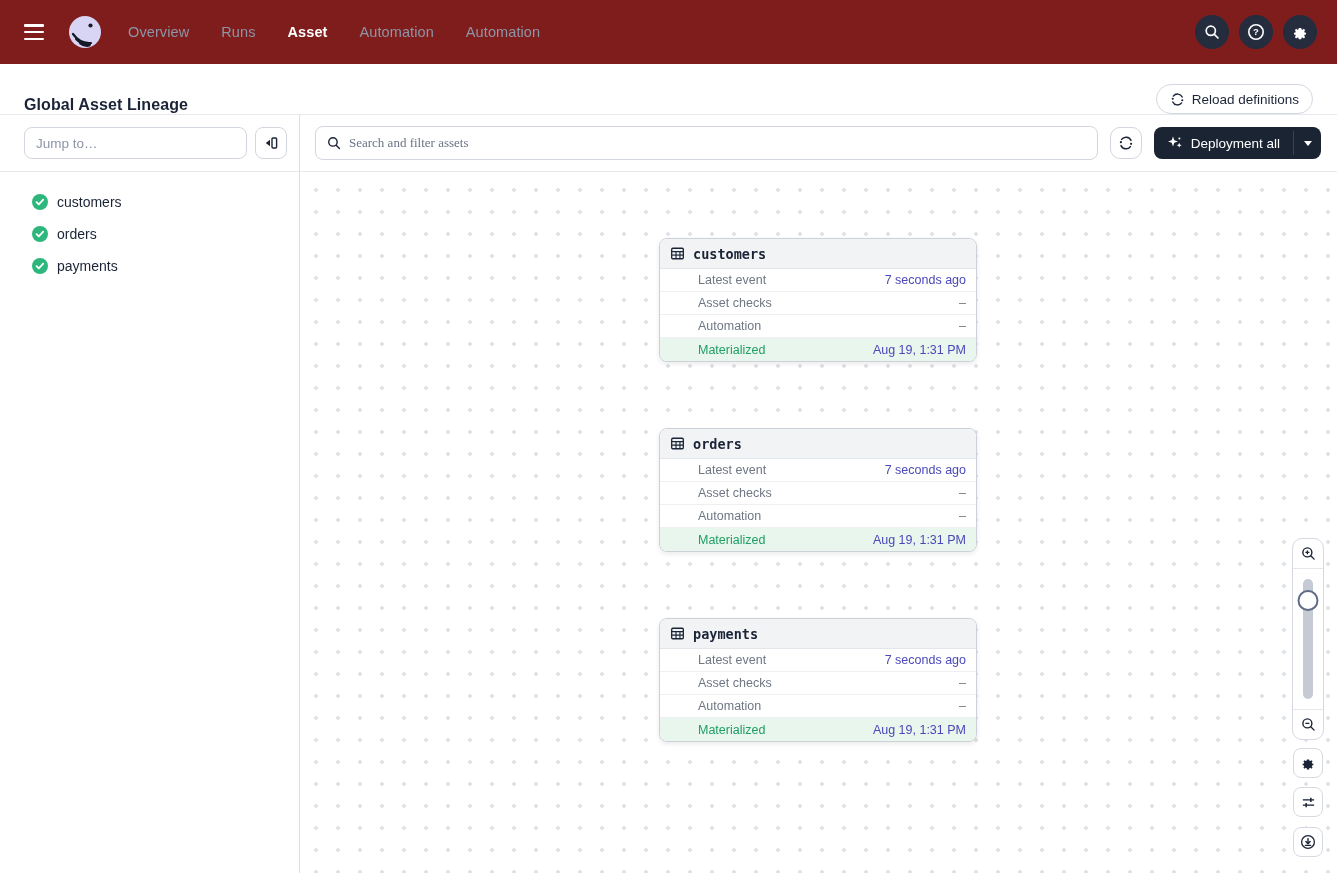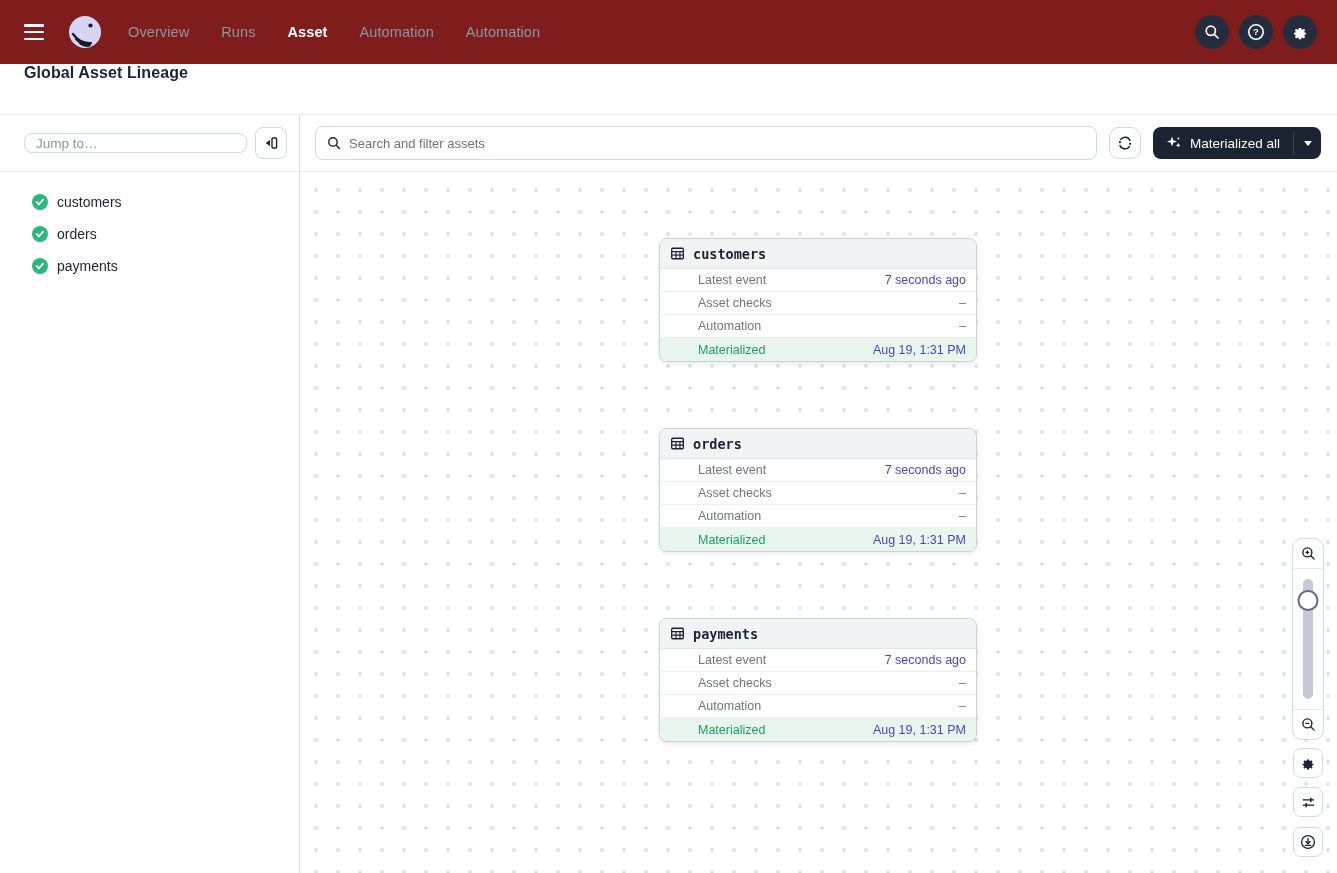--- a/index.html
+++ b/index.html
@@ -10,39 +10,39 @@
   .hamburger { width:20px; height:16px; display:flex; flex-direction:column; justify-content:space-between; cursor:pointer; margin:0 12px 0 8px; }
   .hamburger span { display:block; height:2.5px; background:#fff; border-radius:1px; }
   .logo { width:34px; height:34px; margin:0 26px 0 12px; cursor:pointer; }
   .nav-items { display:flex; gap:32px; list-style:none; }
   .nav-items li { font-size:14.5px; color:#8d95a6; font-weight:500; cursor:pointer; letter-spacing:.1px; }
   .nav-items li.active { color:#ffffff; font-weight:700; }
   .nav-actions { margin-left:auto; display:flex; gap:10px; }
   .nav-circle { width:34px; height:34px; border-radius:50%; background:#242c3e; color:#fff; display:flex; align-items:center; justify-content:center; cursor:pointer; }
 
   
-  .pageheader { height:51px; background:#fff; border-bottom:1px solid #e7e9ee; display:flex; align-items:flex-start; padding:0 24px 0 24px; }
+  .pageheader { height:51px; background:#fff; border-bottom:1px solid #e7e9ee; display:flex; align-items:flex-end; padding:0 24px 0 24px; }
   .page-title { font-size:16px; font-weight:700; color:#1a2436; letter-spacing:.1px; }
   .reload-btn { margin-left:auto; display:flex; align-items:center; gap:7px; height:30px; padding:0 13px; border:1px solid #d3d7df; border-radius:16px; background:#fff; color:#1a2436; font-size:13.5px; font-weight:500; cursor:pointer; }
 
   
   .content { display:flex; height:758px; }
   .sidebar { width:300px; min-width:300px; background:#fff; border-right:1px solid #dadde3; display:flex; flex-direction:column; }
   .sidebar-top { height:57px; border-bottom:1px solid #e7e9ee; display:flex; align-items:center; gap:8px; padding:0 12px 0 24px; }
-  .jump-input { flex:1; height:20px; border:1px solid #d2d6de; border-radius:8px; padding:0 11px; font-size:13.5px; color:#1a2436; outline:none; font-family:"Liberation Sans",sans-serif; }
+  .jump-input { flex:1; height:32px; border:1px solid #d2d6de; border-radius:8px; padding:0 11px; font-size:13.5px; color:#1a2436; outline:none; font-family:"Liberation Sans",sans-serif; }
   .jump-input::placeholder { color:#8d95a6; }
   .collapse-btn { width:32px; height:32px; border:1px solid #d2d6de; border-radius:8px; background:#fff; display:flex; align-items:center; justify-content:center; cursor:pointer; color:#1a2436; }
   .asset-list { padding-top:14px; }
   .asset-item { height:32px; display:flex; align-items:center; gap:9px; padding:0 24px 0 32px; font-size:14px; color:#1a2436; cursor:pointer; }
 
   
   .canvas { flex:1; position:relative; background:#fff; }
   .toolbar { height:57px; border-bottom:1px solid #e7e9ee; background:#fff; display:flex; align-items:center; padding:0 16px 0 15px; gap:12px; }
   .search-box { flex:1; height:34px; border:1px solid #d2d6de; border-radius:8px; display:flex; align-items:center; gap:8px; padding:0 11px; background:#fff; }
-  .search-box input { flex:1; border:none; outline:none; font-family:Liberation Sans, sans-serif; font-size:13px; color:#3b82f6; background:transparent; }
+  .search-box input { flex:1; border:none; outline:none; font-family:Liberation Serif, serif; font-size:13px; color:#3b82f6; background:transparent; }
   .search-box input::placeholder { color:#6b7486; }
   .refresh-btn { width:32px; height:32px; border:1px solid #d2d6de; border-radius:10px; background:#fff; display:flex; align-items:center; justify-content:center; cursor:pointer; color:#1a2436; }
   .mat-group { display:flex; align-items:stretch; height:32px; background:#1b2433; border-radius:8px; color:#fff; overflow:hidden; }
   .mat-main { display:flex; align-items:center; gap:8px; padding:0 13px; font-size:13.5px; font-weight:500; cursor:pointer; }
   .mat-divider { width:1px; background:#3a4254; margin:4px 0; }
   .mat-caret { width:27px; display:flex; align-items:center; justify-content:center; cursor:pointer; }
   .caret-down { width:0; height:0; border-left:4.5px solid transparent; border-right:4.5px solid transparent; border-top:5px solid #fff; }
 
   .graph { position:absolute; top:57px; left:0; right:0; bottom:0; overflow:hidden; cursor:grab;
     background-image: radial-gradient(circle, #e0e2e7 1.6px, transparent 1.7px);
@@ -116,20 +116,29 @@
     <div class="nav-circle">
       <svg width="18" height="18" viewBox="0 0 20 20">
           <path fill="#fff" d="M10 6.5A3.5 3.5 0 1 0 10 13.5 3.5 3.5 0 0 0 10 6.5zm0 5.5a2 2 0 1 1 0-4 2 2 0 0 1 0 4zm7.4-1l-1.8-.4a5.7 5.7 0 0 0-.4-1.5l1.2-1.4-1.6-1.6-1.4 1.2c-.5-.2-1-.4-1.5-.4L11.5 5h-3l-.4 1.9c-.5 0-1 .2-1.5.4L5.2 6.1 3.6 7.7l1.2 1.4c-.2.5-.4 1-.4 1.5l-1.8.4v2l1.8.4c0 .5.2 1 .4 1.5l-1.2 1.4 1.6 1.6 1.4-1.2c.5.2 1 .4 1.5.4l.4 1.9h3l.4-1.9c.5 0 1-.2 1.5-.4l1.4 1.2 1.6-1.6-1.2-1.4c.2-.5.4-1 .4-1.5l1.8-.4v-2z" transform="scale(.9) translate(1.1 1.1)"></path>
         </svg>
     </div>
   </div>
 </header>
 
 <div class="pageheader">
   <h1 class="page-title">Global Asset Lineage</h1>
+  <button class="reload-btn">
+    <svg width="15" height="15" viewBox="0 0 16 16" fill="none">
+      <path d="M13 5.4A5.5 5.5 0 0 0 3.6 4.4" stroke="#1a2436" stroke-width="1.5" stroke-linecap="round"></path>
+      <path d="M3 10.6a5.5 5.5 0 0 0 9.4 1" stroke="#1a2436" stroke-width="1.5" stroke-linecap="round"></path>
+      <circle cx="2.9" cy="7.2" r="1.1" fill="#1a2436"></circle>
+      <circle cx="13.1" cy="8.8" r="1.1" fill="#1a2436"></circle>
+    </svg>
+    <span>Reload definitions</span>
+  </button>
 </div>
 
 <div class="content">
 
   <aside class="sidebar">
     <div class="sidebar-top">
       <input class="jump-input" type="text" placeholder="Jump to…" style="">
       <button class="collapse-btn">
         <svg width="16" height="16" viewBox="0 0 16 16">
             <rect x="9" y="3" width="4.6" height="10" rx="1" stroke="#1a2436" stroke-width="1.4" fill="none"></rect>
@@ -179,21 +188,21 @@
           <circle cx="13.1" cy="8.8" r="1.1" fill="#1a2436"></circle>
         </svg>
       </button>
       <div class="mat-group">
         <div class="mat-main">
           <svg width="16" height="16" viewBox="0 0 16 16">
             <path d="M6 1.5 L7.3 5.2 L11 6.5 L7.3 7.8 L6 11.5 L4.7 7.8 L1 6.5 L4.7 5.2 Z" fill="#fff"></path>
             <path d="M12.2 7.8 L12.9 9.6 L14.7 10.3 L12.9 11 L12.2 12.8 L11.5 11 L9.7 10.3 L11.5 9.6 Z" fill="#fff"></path>
             <circle cx="12.4" cy="3.6" r="1" fill="#fff"></circle>
           </svg>
-          <span>Materialized all</span>
+          <span>Deployment all</span>
         </div>
         <div class="mat-divider"></div>
         <div class="mat-caret">
             <span class="caret-down"></span>
           </div>
       </div>
     </div>
 
     <div class="graph">
 

